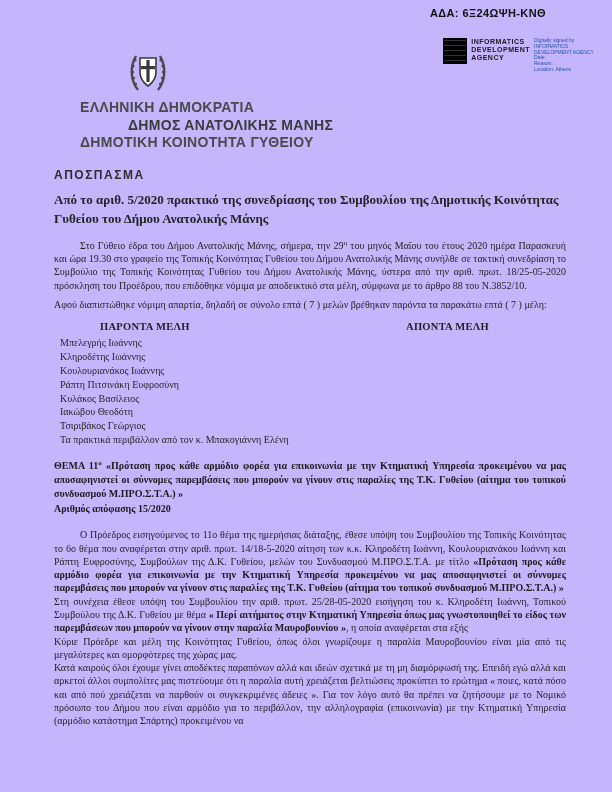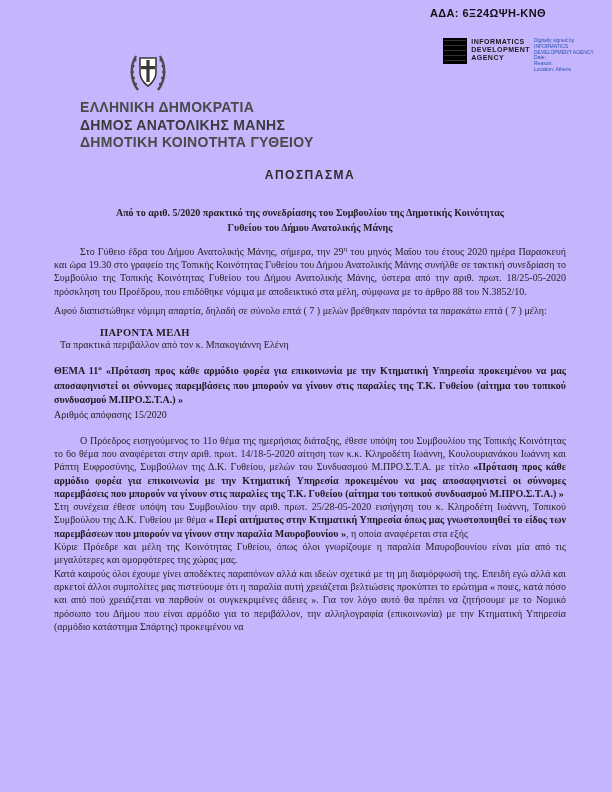--- a/index.html
+++ b/index.html
@@ -44,30 +44,30 @@
     color:#2a52b0; white-space:pre-line;
   }
   
   .header-left { width:260px; margin-left:26px; margin-top:44px; }
   .emblem { display:block; margin-left:48px; margin-bottom:5px; }
   .hline {
     font-family:"Liberation Sans", sans-serif;
     font-size:14px; font-weight:bold; color:#4a4a4a;
     line-height:1.25; letter-spacing:0.3px;
   }
-  .hline.dark { color:#3b3b3b; }
+  .hline.dark { color:#3b3b3b;margin-left:48px; }
   
   .doc-title {
-    text-align:center; font-family:"Liberation Sans", sans-serif;
+    font-family:"Liberation Sans", sans-serif;
     font-weight:bold; font-size:12px; letter-spacing:1.5px;
     color:#2e2e2e; margin-top:16px;
   }
   .subtitle {
-    text-align:center; font-weight:bold; font-size:10px;
-    color:#242424; line-height:1.5; margin-top:23px;
+    text-align:left; font-weight:bold; font-size:13px;
+    color:#242424; line-height:1.5; margin-top:8px;
   }
   
   .para {
     font-size:10px; line-height:1.33; text-align:justify;
     color:#242424; margin:0;
   }
   .para.indent { text-indent:26px; }
   .mt6 { margin-top:6px; } .mt10 { margin-top:10px; }
   .mt14 { margin-top:14px; }
   b.q { color:#1d1d1d; }
@@ -80,21 +80,21 @@
   }
   .members-col.right .col-head { margin-left:96px; }
   .member-list { margin-top:4px; margin-left:6px; }
   .member { font-size:10px; line-height:1.38; color:#262626; }
   .secretary { font-size:10px; margin-top:1px; margin-left:6px; color:#262626; }
   
   .theme {
     font-weight:bold; font-size:10px; line-height:1.4;
     text-align:justify; color:#1c1c1c; margin-top:14px;
   }
-  .decision { font-weight:normal; font-size:10px; color:#1c1c1c; margin-top:2px; }
+  .decision { font-weight:bold; font-size:10px; color:#1c1c1c; margin-top:2px; }
   sup { font-size:7px; }
 </style>
 </head>
 <body>
 
 <div class="page">
 
   <div class="ada">ΑΔΑ: 6Ξ24ΩΨΗ-ΚΝΘ</div>
 
   <div class="stamp">
@@ -140,20 +140,32 @@
     <div>Γυθείου του Δήμου  Ανατολικής Μάνης</div>
   </div>
 
   <p class="para indent mt10"><span>Στο Γύθειο έδρα του Δήμου Ανατολικής Μάνης, σήμερα,  την  29</span><sup>η</sup><span> του μηνός Μαΐου του έτους 2020 ημέρα  Παρασκευή  και ώρα  19.30 στο γραφείο της Τοπικής Κοινότητας Γυθείου του Δήμου Ανατολικής Μάνης συνήλθε σε τακτική συνεδρίαση το Συμβούλιο της Τοπικής Κοινότητας Γυθείου του Δήμου  Ανατολικής Μάνης, ύστερα από την αριθ. πρωτ.  18/25-05-2020 πρόσκληση του Προέδρου, που επιδόθηκε νόμιμα με αποδεικτικό στα μέλη, σύμφωνα με το  άρθρο 88 του Ν.3852/10.</span></p>
 
   <p class="para mt6">Αφού διαπιστώθηκε νόμιμη απαρτία, δηλαδή σε σύνολο επτά ( 7 ) μελών βρέθηκαν παρόντα τα παρακάτω επτά ( 7 ) μέλη:</p>
 
   <div class="members">
     <div class="members-col">
       <div class="col-head">ΠΑΡΟΝΤΑ ΜΕΛΗ</div>
+      <div class="member-list">
+        <div class="member">Μπελεγρής Ιωάννης</div>
+        <div class="member">Κληροδέτης Ιωάννης</div>
+        <div class="member">Κουλουριανάκος Ιωάννης</div>
+        <div class="member">Ράπτη  Πιτσινάκη Ευφροσύνη</div>
+        <div class="member">Κυλάκος Βασίλειος</div>
+        <div class="member">Ιακώβου Θεοδότη</div>
+        <div class="member">Τσιριβάκος Γεώργιος</div>
+      </div>
+    </div>
+    <div class="members-col right">
+      <div class="col-head">ΑΠΟΝΤΑ ΜΕΛΗ</div>
     </div>
   </div>
 
   <div class="secretary">Τα πρακτικά περιβάλλον από τον κ. Μπακογιάννη Ελένη</div>
 
   <div class="theme"><span>ΘΕΜΑ 11</span><sup>ο</sup><span>  «Πρόταση προς κάθε αρμόδιο φορέα για επικοινωνία με την Κτηματική Υπηρεσία προκειμένου να μας αποσαφηνιστεί οι σύννομες παρεμβάσεις που μπορούν να γίνουν στις παραλίες της Τ.Κ. Γυθείου (αίτημα του τοπικού συνδυασμού Μ.ΠΡΟ.Σ.Τ.Α.) »</span></div>
   <div class="decision">Αριθμός απόφασης   15/2020</div>
 
   <p class="para indent mt14"><span>Ο Πρόεδρος εισηγούμενος το 11ο θέμα της ημερήσιας διάταξης, έθεσε υπόψη του Συμβουλίου της Τοπικής Κοινότητας το 6ο θέμα που αναφέρεται στην αριθ. πρωτ. 14/18-5-2020 αίτηση των κ.κ. Κληροδέτη Ιωάννη, Κουλουριανάκου Ιωάννη και Ράπτη Ευφροσύνης, Συμβούλων της Δ.Κ. Γυθείου, μελών του Συνδυασμού Μ.ΠΡΟ.Σ.Τ.Α. με τίτλο </span><b class="q">«Πρόταση προς κάθε αρμόδιο φορέα για επικοινωνία με την Κτηματική Υπηρεσία προκειμένου να μας αποσαφηνιστεί οι σύννομες παρεμβάσεις που μπορούν να γίνουν στις παραλίες της Τ.Κ. Γυθείου (αίτημα του τοπικού συνδυασμού Μ.ΠΡΟ.Σ.Τ.Α.) »</b></p>
 

